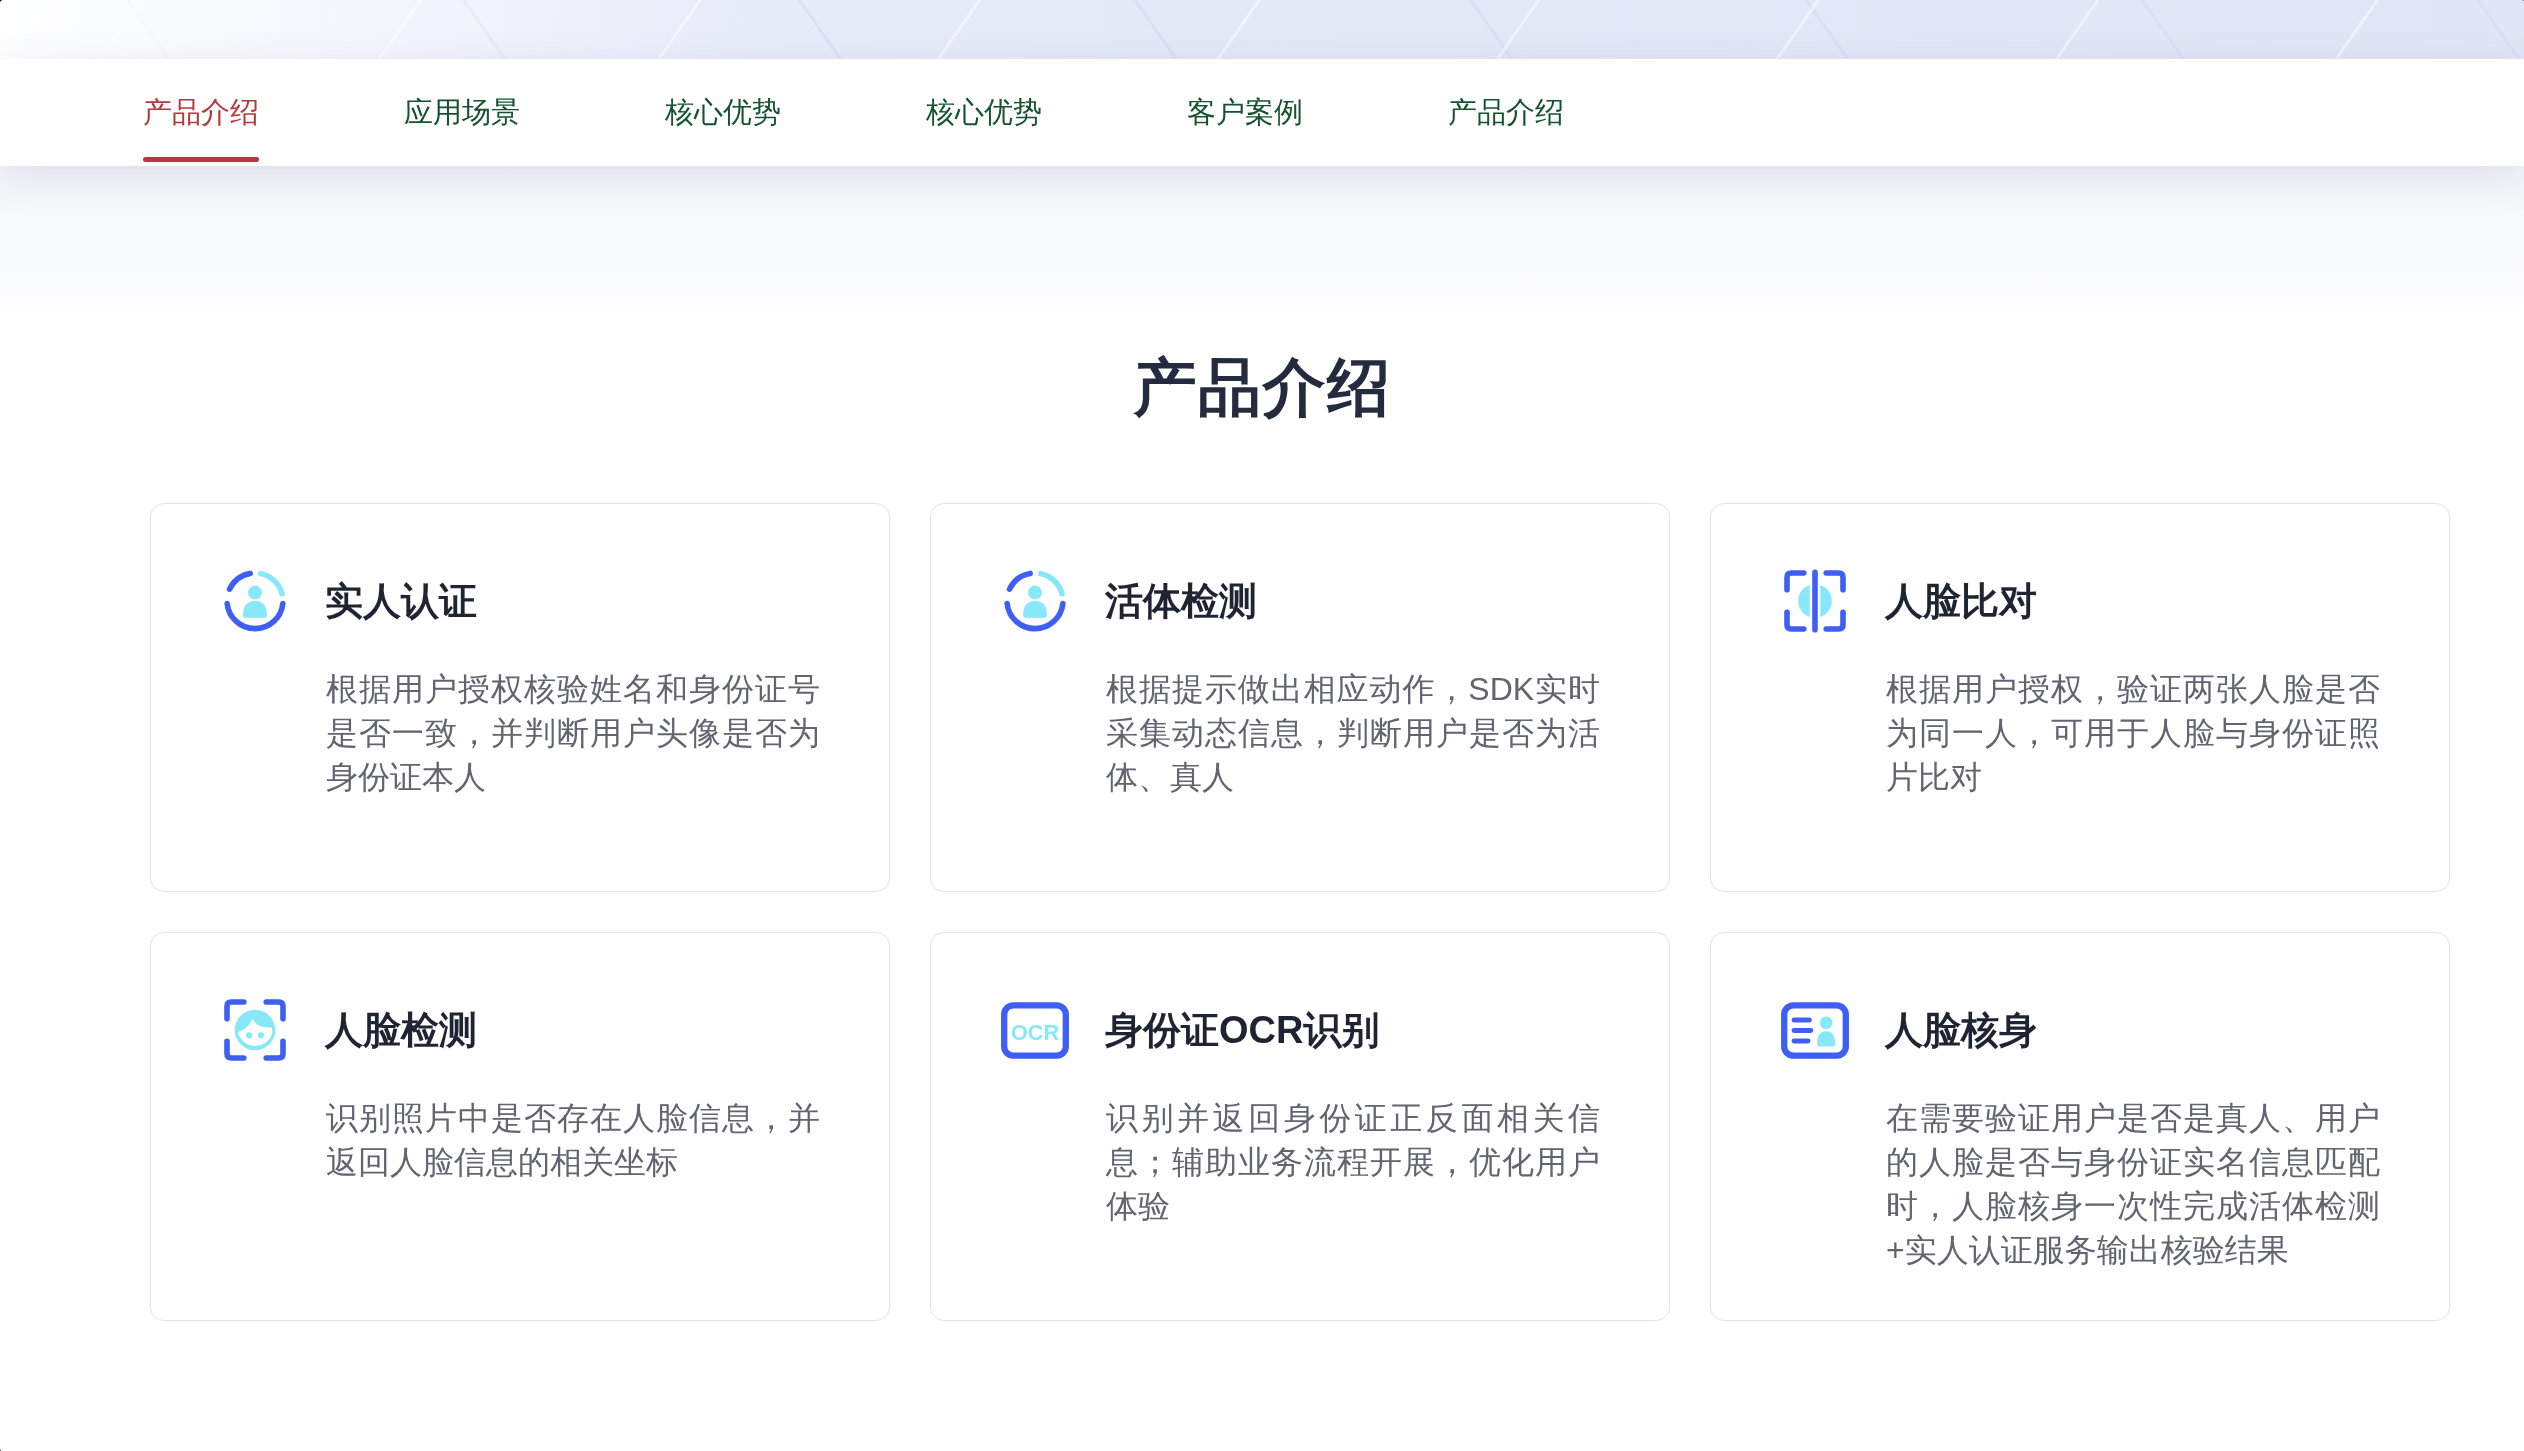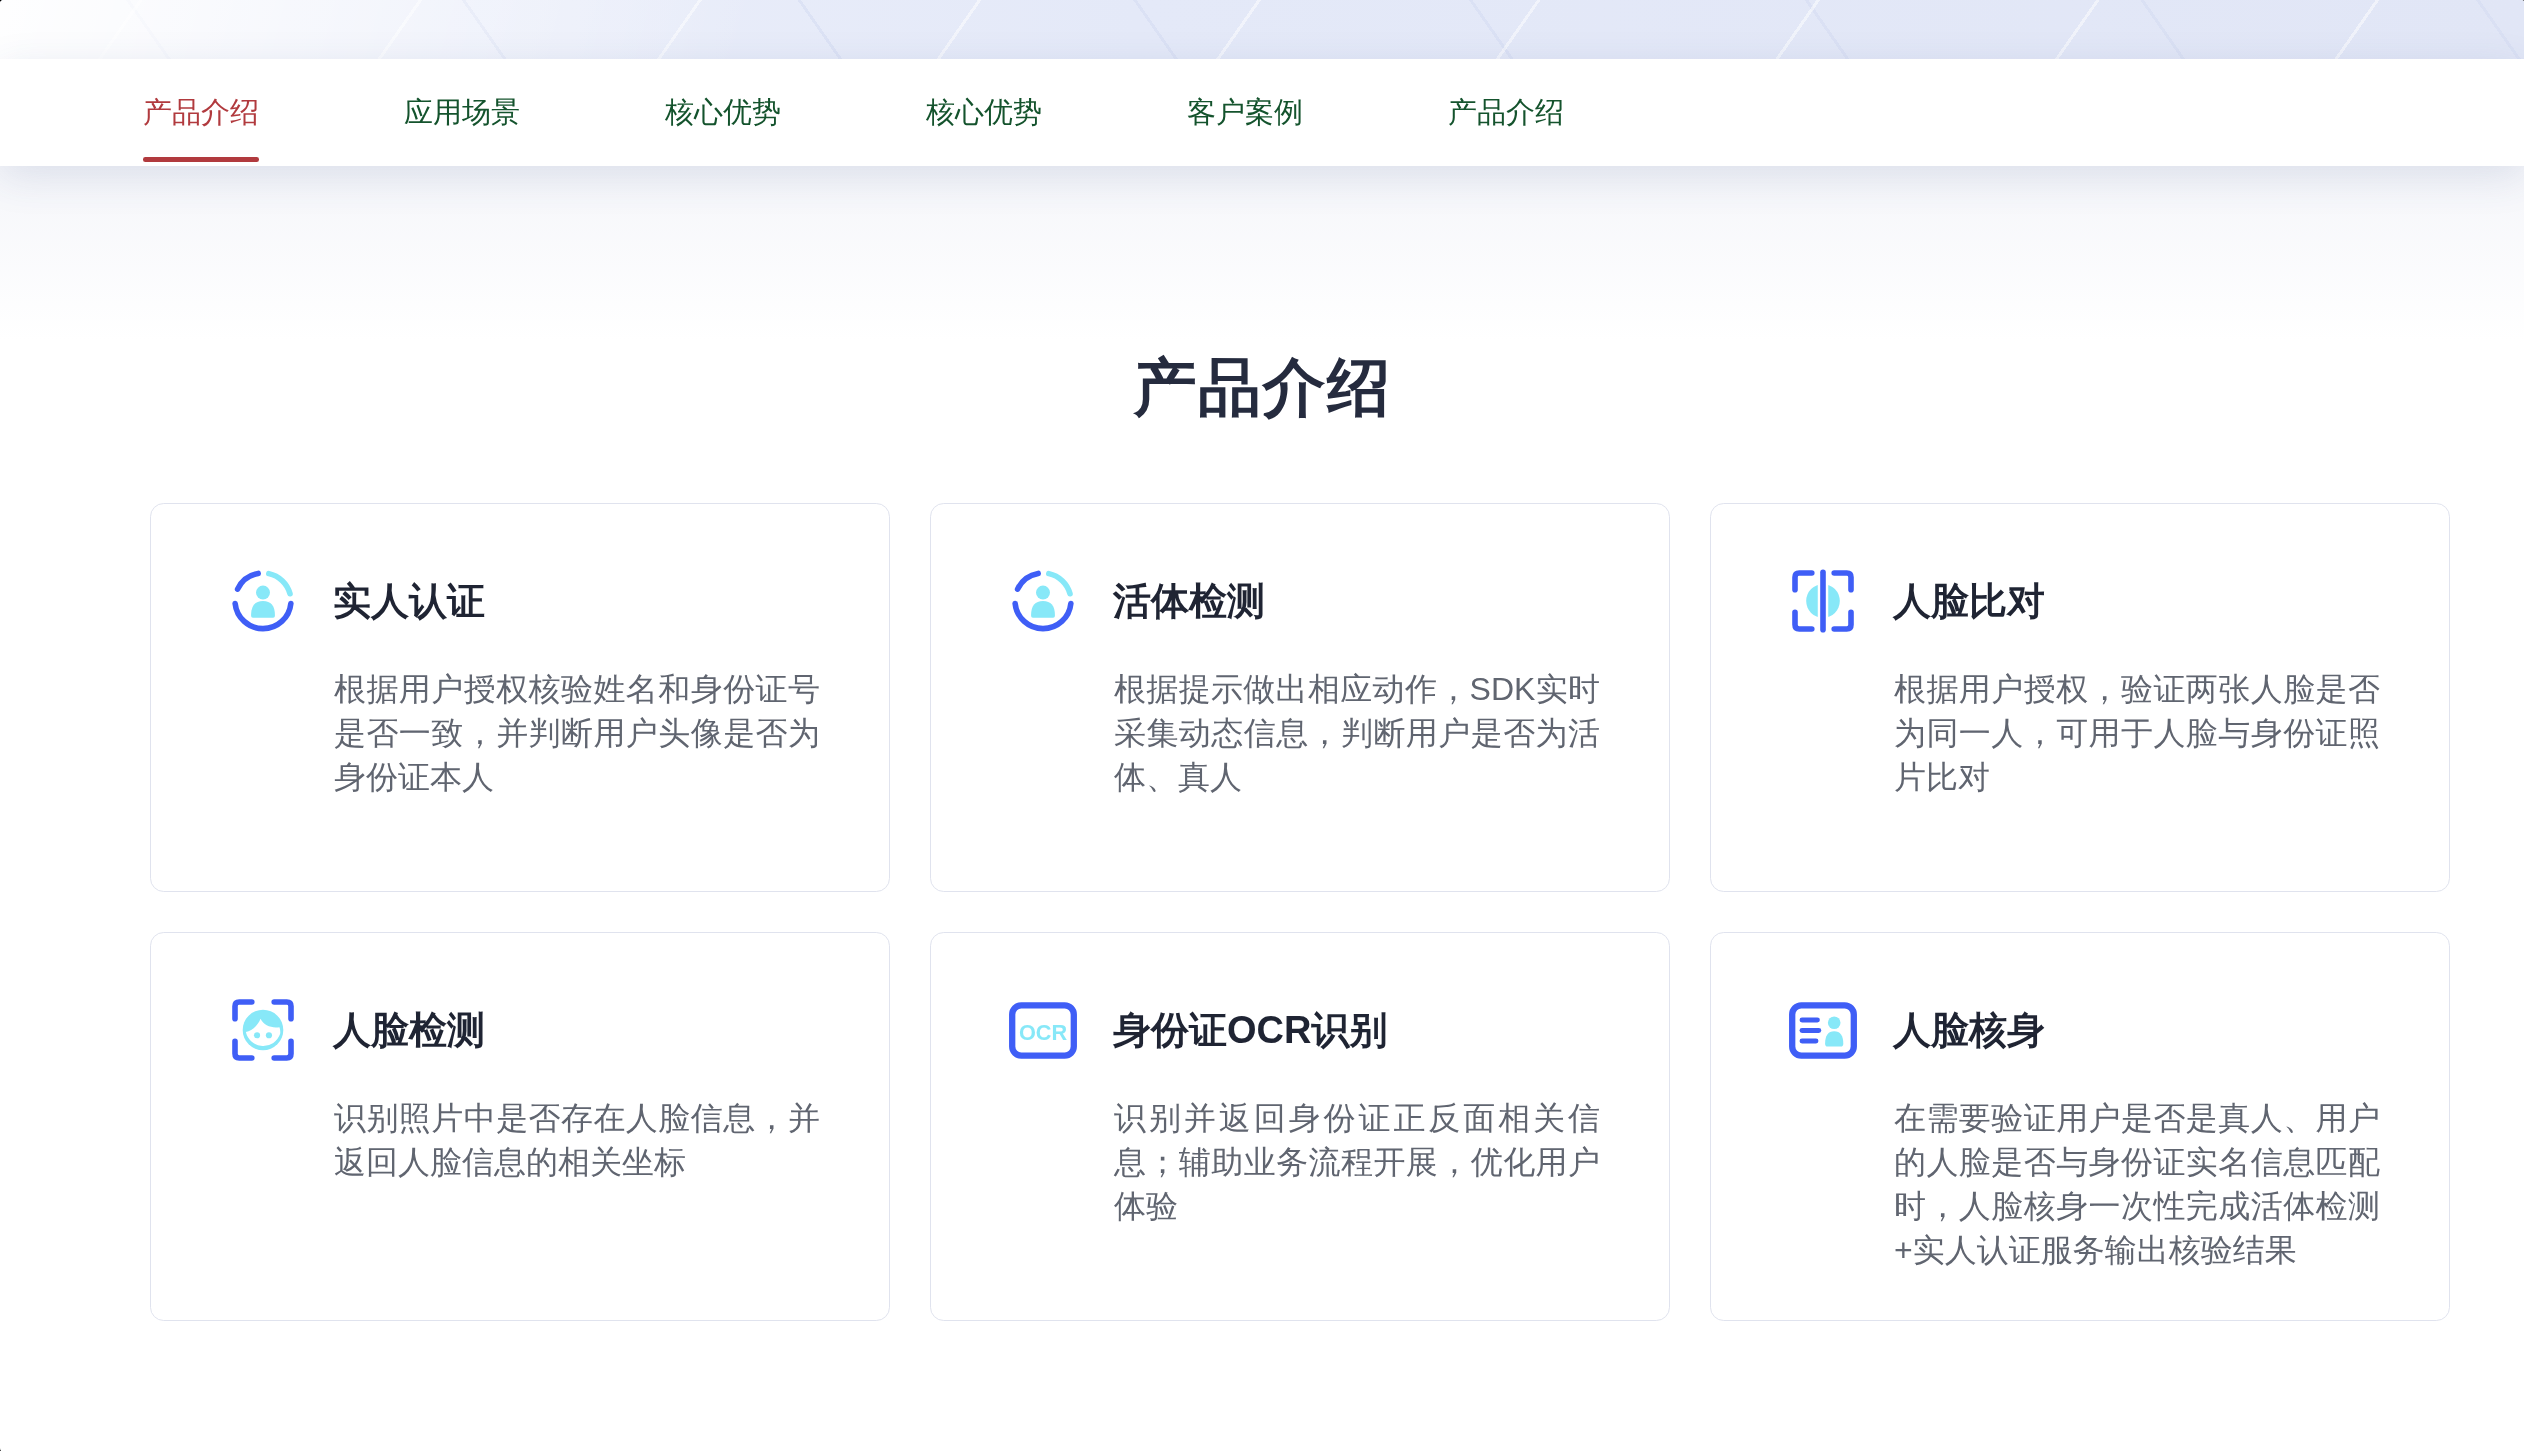--- a/index.html
+++ b/index.html
@@ -53,21 +53,20 @@
   .grid{
     margin:79px 73px 0 150px;
     display:grid;
     grid-template-columns:repeat(3,740px);
     grid-auto-rows:389px;
     gap:40px;
   }
   .card{
     background:#fff;border:1.5px solid #e0e3ee;border-radius:13.7px;
     box-sizing:border-box;
-    padding-left:8px;
   }
   .card-head{display:flex;align-items:center;margin:62px 61px 0 69px;}
   .icon-box{width:70px;height:70px;flex:0 0 70px;display:flex;align-items:center;justify-content:flex-end;}
   .card-title{margin-left:35px;font-size:38px;font-weight:700;color:#1f2433;white-space:nowrap;}
   .card-desc{
     margin:31px 69px 0 175px;max-width:510px;
     font-size:32px;line-height:44px;color:#606570;
     text-align:justify;
   }
 </style>

